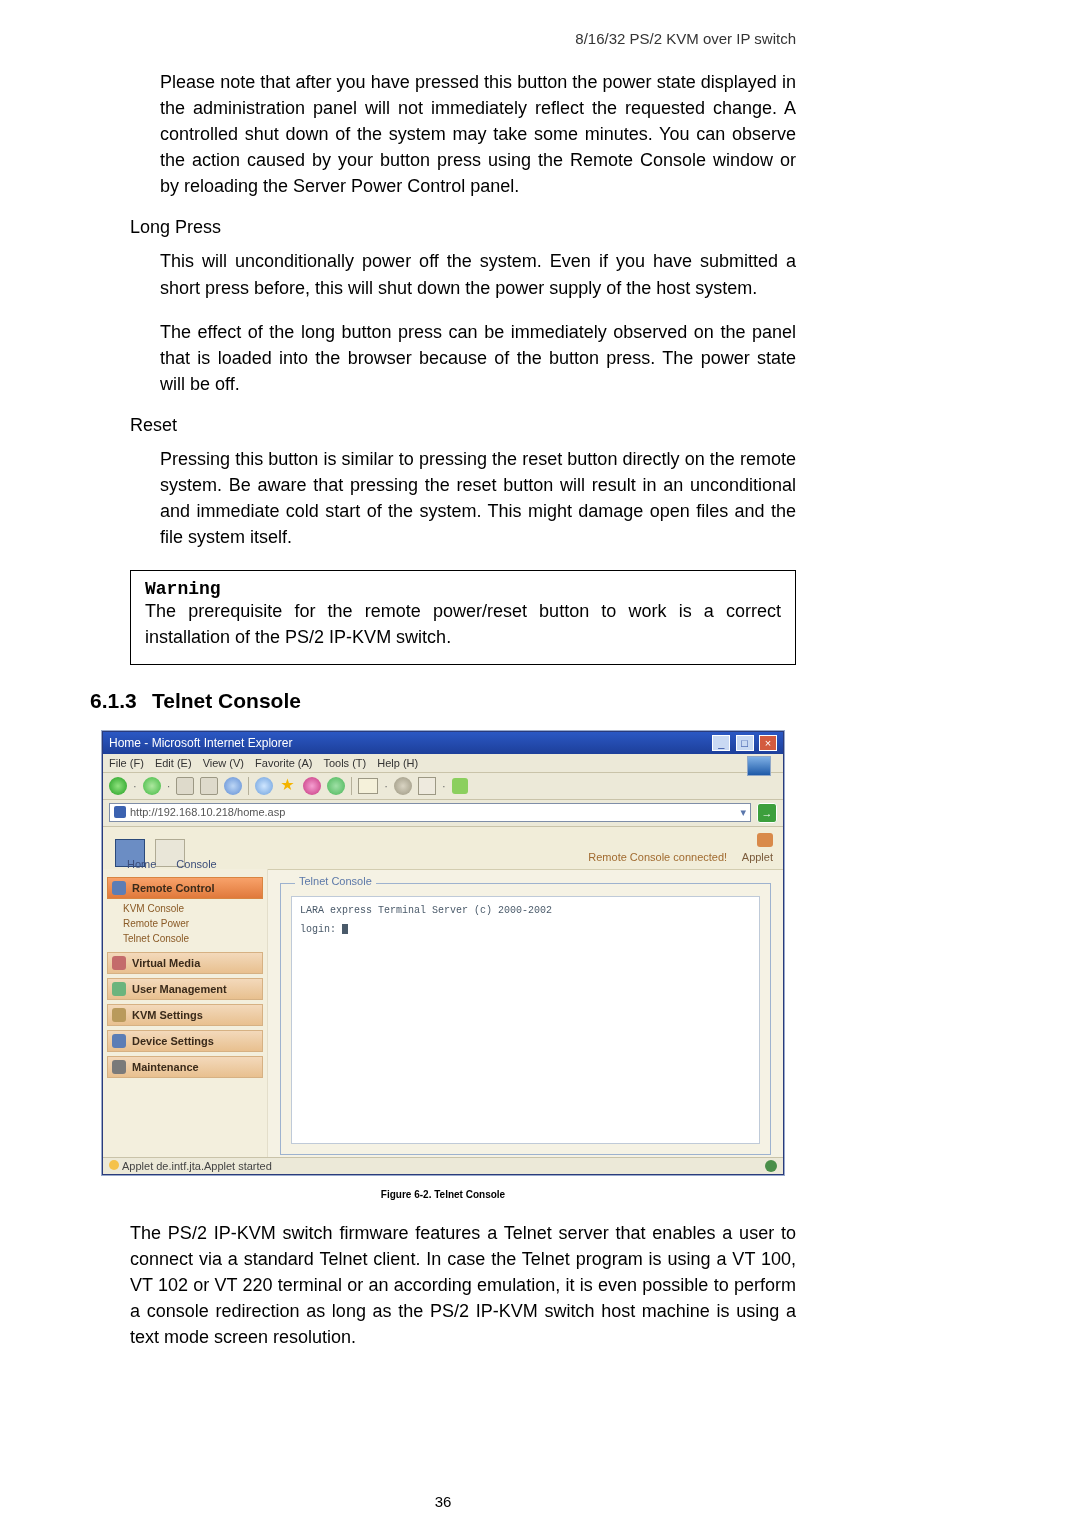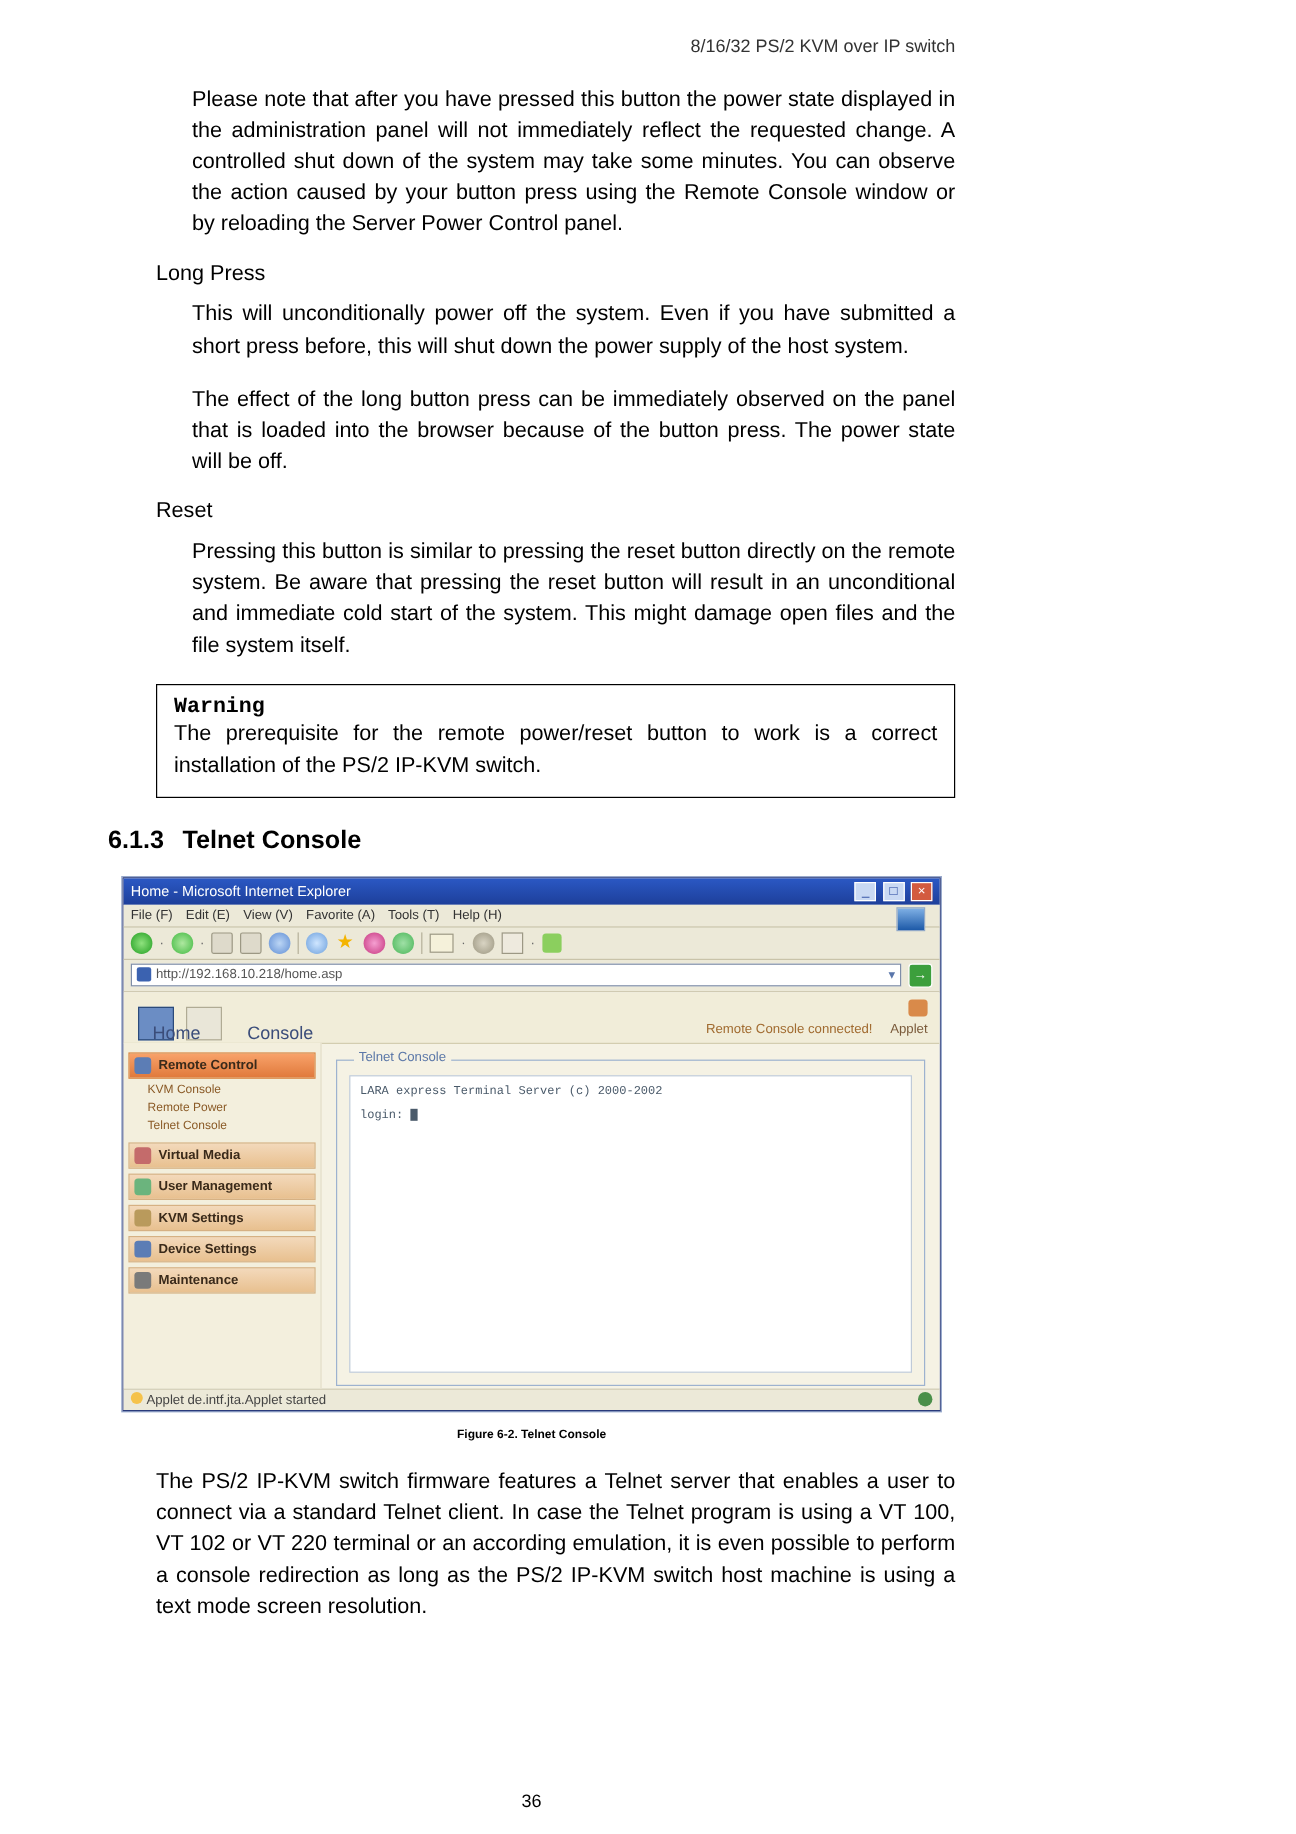--- a/index.html
+++ b/index.html
@@ -159,21 +159,21 @@
     display:flex;
     align-items:flex-end;
     padding:0 12px;
     position:relative;
   }
   .top-icons{display:flex;gap:10px;margin-bottom:2px;}
   .ticon{
     width:28px;height:26px;background:#6b8dc4;border:1px solid #2b4a7a;
   }
   .ticon2{background:#e9e6d8;border:1px solid #b0ab94;}
-  .tab-labels{position:absolute;left:20px;bottom:-1px;display:flex;gap:31px;font-size:15px;color:#3b4d7a;text-align:right;}
+  .tab-labels{position:absolute;left:20px;bottom:-1px;display:flex;gap:12px;font-size:11px;color:#3b4d7a;text-align:right;}
   .tab-labels span{padding:0 4px;}
   .top-right{
     position:absolute;right:10px;top:6px;text-align:right;font-size:11px;color:#7a5a3a;
   }
   .logout-icon{display:inline-block;width:16px;height:14px;background:#d98a4a;border-radius:3px;margin-bottom:2px;}
   .main-area{position:absolute;top:42px;left:0;right:0;bottom:0;display:flex;}
   .sidebar{
     width:156px;
     background:#f3efdd;
     border-right:1px solid #e3deca;

